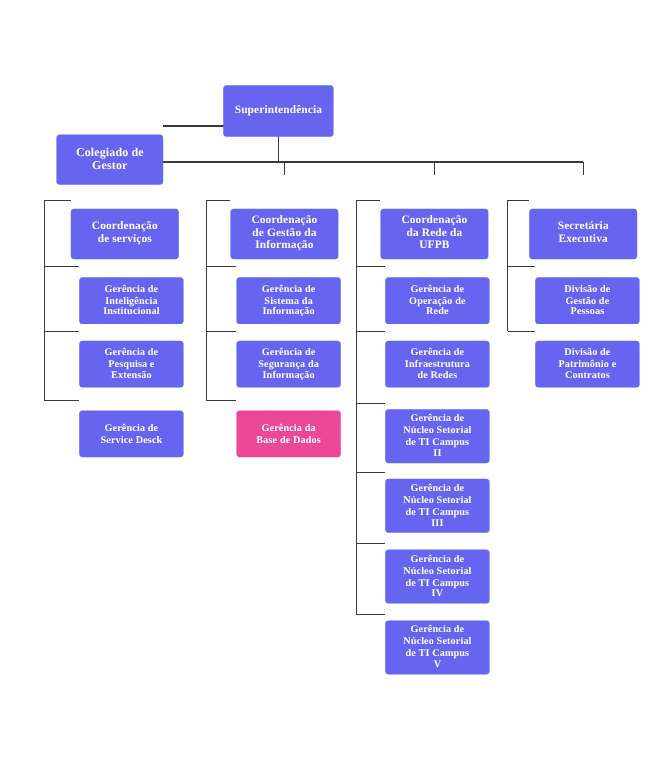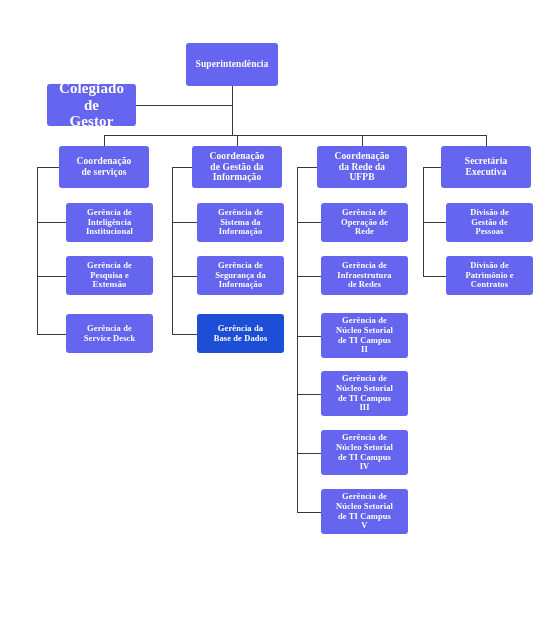--- a/index.html
+++ b/index.html
@@ -39,28 +39,29 @@
     text-align: center;
     color: #ffffff;
     font-weight: bold;
     font-family: "Liberation Serif", "DejaVu Serif", serif;
     border-radius: 3px;
     line-height: 1.12;
     letter-spacing: 0.1px;
     text-shadow: 0 0 1px rgba(0,0,0,0.18);
     overflow: hidden;
     z-index: 5;
+    margin-top: 28px;
   }
   .node-label {
     display: block;
     white-space: pre-line;
     padding: 0 3px;
   }
   .lvl-root   { font-size: 9.5px; }
-  .lvl-side   { font-size: 15px; font-family: Liberation Serif, serif; }
+  .lvl-side   { font-size: 10px; font-family: Liberation Serif, serif; }
   .lvl-coord  { font-size: 9.5px; }
   .lvl-leaf   { font-size: 8.5px; text-align: center; }
 </style>
 </head>
 <body>
 
 <div id="chart-canvas">
 
   <svg id="connector-layer" viewBox="0 0 560 636" width="560" height="636" xmlns="http://www.w3.org/2000/svg" aria-hidden="true">
       <path d="M 232 86 L 232 135" stroke="#3a3a3a" stroke-width="1" fill="none" shape-rendering="crispEdges"></path>
@@ -133,21 +134,21 @@
       <div class="node-box lvl-leaf" style="left: 197px; top: 203px; width: 87px; height: 39px; background: rgb(102, 101, 240); color: rgb(255, 255, 255);">
         <span class="node-label">Gerência de
 Sistema da
 Informação</span>
       </div>
       <div class="node-box lvl-leaf" style="left: 197px; top: 256px; width: 87px; height: 39px; background: rgb(102, 101, 240); color: rgb(255, 255, 255);">
         <span class="node-label">Gerência de
 Segurança da
 Informação</span>
       </div>
-      <div class="node-box lvl-leaf" style="left: 197px; top: 314px; width: 87px; height: 39px; background: #1d4ed8; color: rgb(255, 255, 255);">
+      <div class="node-box lvl-leaf" style="left: 197px; top: 314px; width: 87px; height: 39px; background: #ec4899; color: rgb(255, 255, 255);">
         <span class="node-label">Gerência da
 Base de Dados</span>
       </div>
       <div class="node-box lvl-leaf" style="left: 321px; top: 203px; width: 87px; height: 39px; background: rgb(102, 101, 240); color: rgb(255, 255, 255);">
         <span class="node-label">Gerência de
 Operação de
 Rede</span>
       </div>
       <div class="node-box lvl-leaf" style="left: 321px; top: 256px; width: 87px; height: 39px; background: rgb(102, 101, 240); color: rgb(255, 255, 255);">
         <span class="node-label">Gerência de

